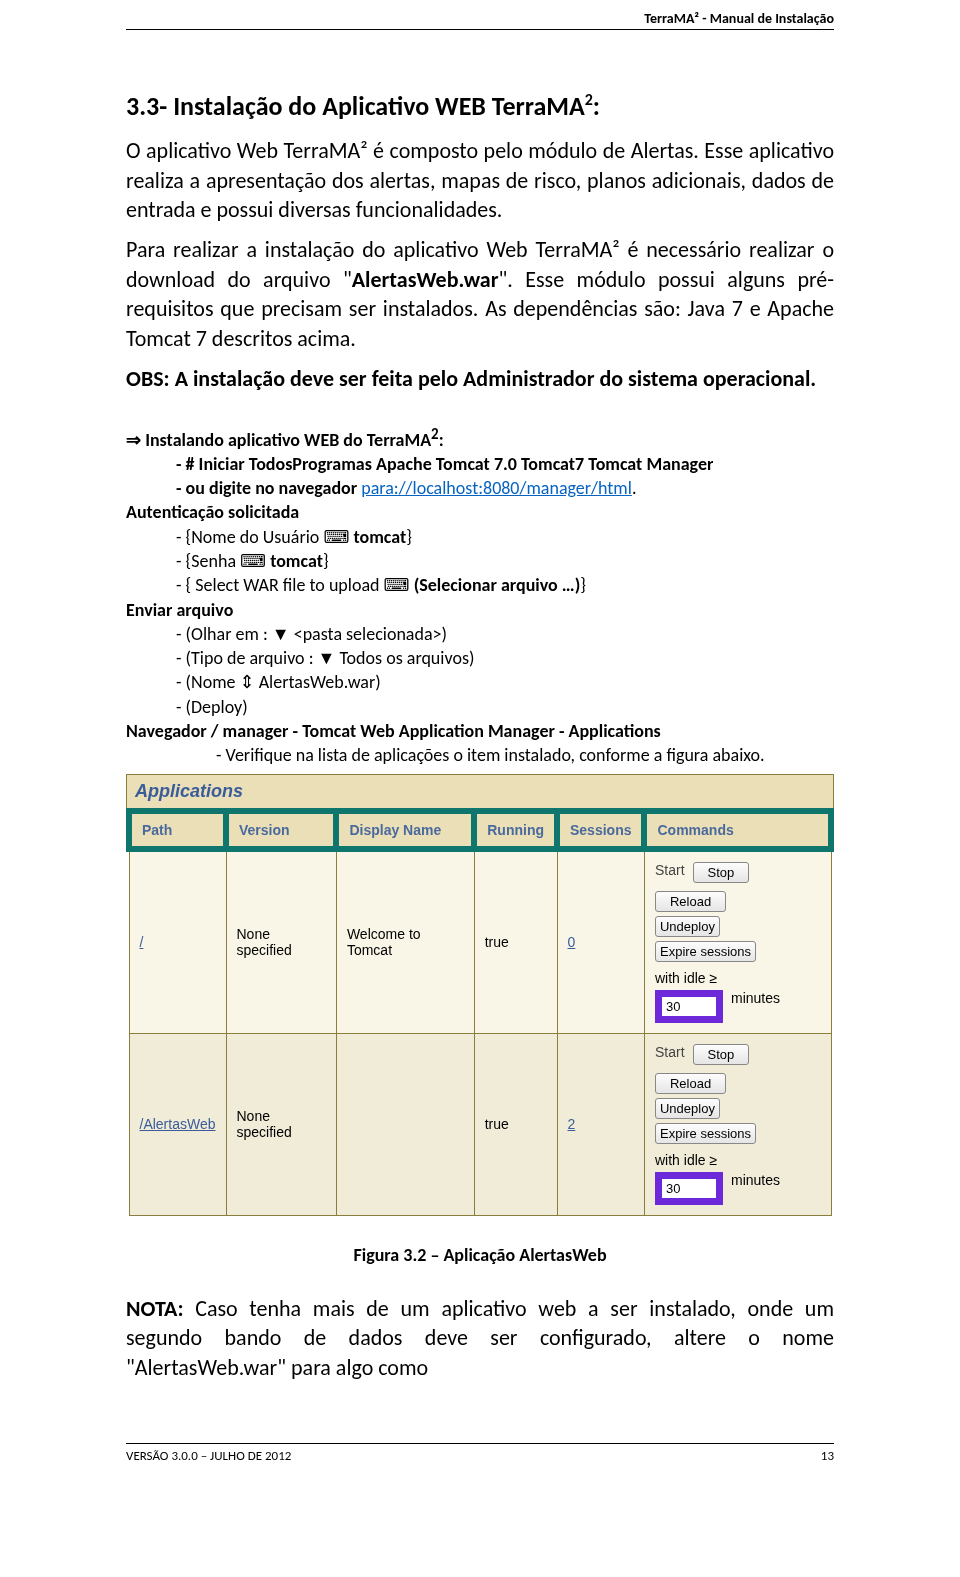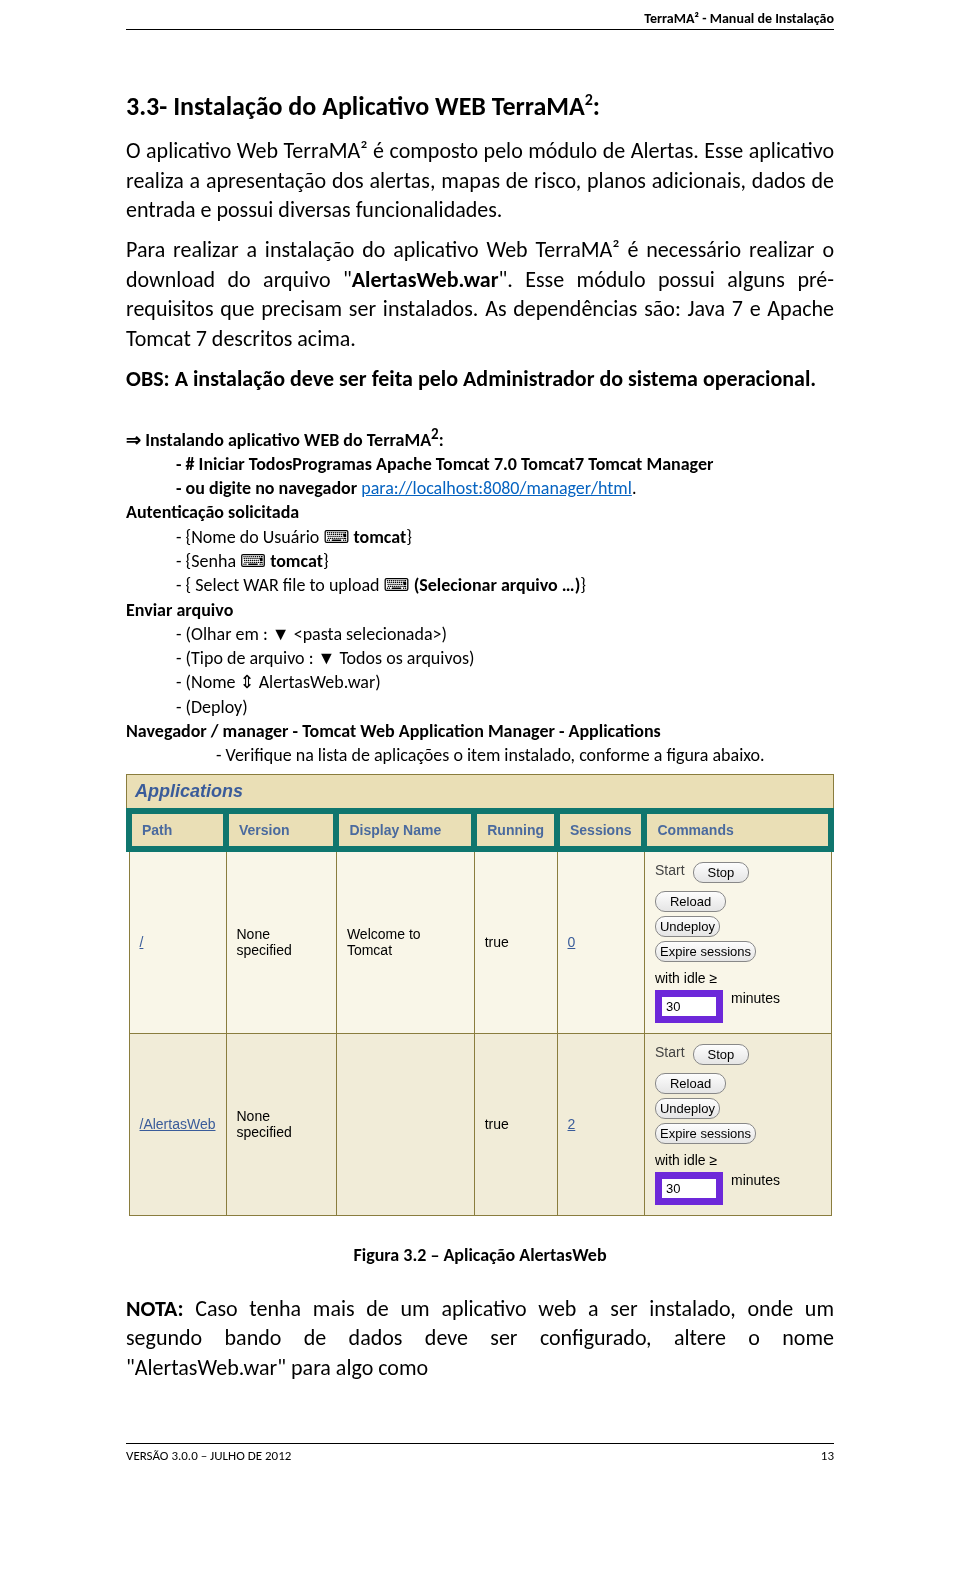--- a/index.html
+++ b/index.html
@@ -18,21 +18,21 @@
   .indent1 { margin-left: 50px; }
   .indent2 { margin-left: 90px; }
   .line { font-size: 18px; line-height: 1.35; }
   table.apps { width: 100%; border-collapse: collapse; font-family: Arial, sans-serif; font-size: 14px; margin-top: 6px; border: 1px solid #8a7d3e; }
   table.apps caption { caption-side: top; text-align: left; background: #eadfb6; color: #3a5c9a; font-weight: bold; font-style: italic; font-size: 18px; padding: 6px 8px; border: 1px solid #8a7d3e; border-bottom: none; }
   table.apps th { background: #eadfb6; color: #4a6a9e; font-weight: bold; text-align: left; padding: 8px 10px; border: 6px solid #0f766e; }
   table.apps td { padding: 6px 10px; border: 1px solid #8a7d3e; vertical-align: middle; background: #f9f6e8; }
   table.apps tr.alt td { background: #f1ecd8; }
   .session-link { color: #3a5c9a; text-decoration: underline; }
   .cmd-row { display: flex; gap: 8px; margin: 4px 0; flex-wrap: wrap; }
-  .btn { font-family: Arial, sans-serif; font-size: 13px; padding: 2px 14px; background: linear-gradient(#fdfdfd,#e5e5e5); border: 1px solid #888; border-radius: 10px; cursor: pointer; }
+  .btn { font-family: Arial, sans-serif; font-size: 13px; padding: 2px 14px; background: linear-gradient(#fdfdfd,#e5e5e5); border: 1px solid #888; border-radius: 3px; cursor: pointer; }
   .wide { padding: 2px 4px; }
   .txtin { font-family: Arial, sans-serif; font-size: 13px; padding: 2px 4px; border: 7px solid #6d28d9; width: 46px; background: #fff; }
   .muted { color: #444; }
   .figcap { text-align: center; font-weight: bold; font-size: 18px; margin: 28px 0; }
   .footer { margin-top: 60px; }
   .footer-line { border: none; border-top: 1.5px solid #000; margin: 0 0 4px 0; }
   .footer-row { display: flex; justify-content: space-between; font-size: 13px; }
 </style>
 </head>
 <body>

